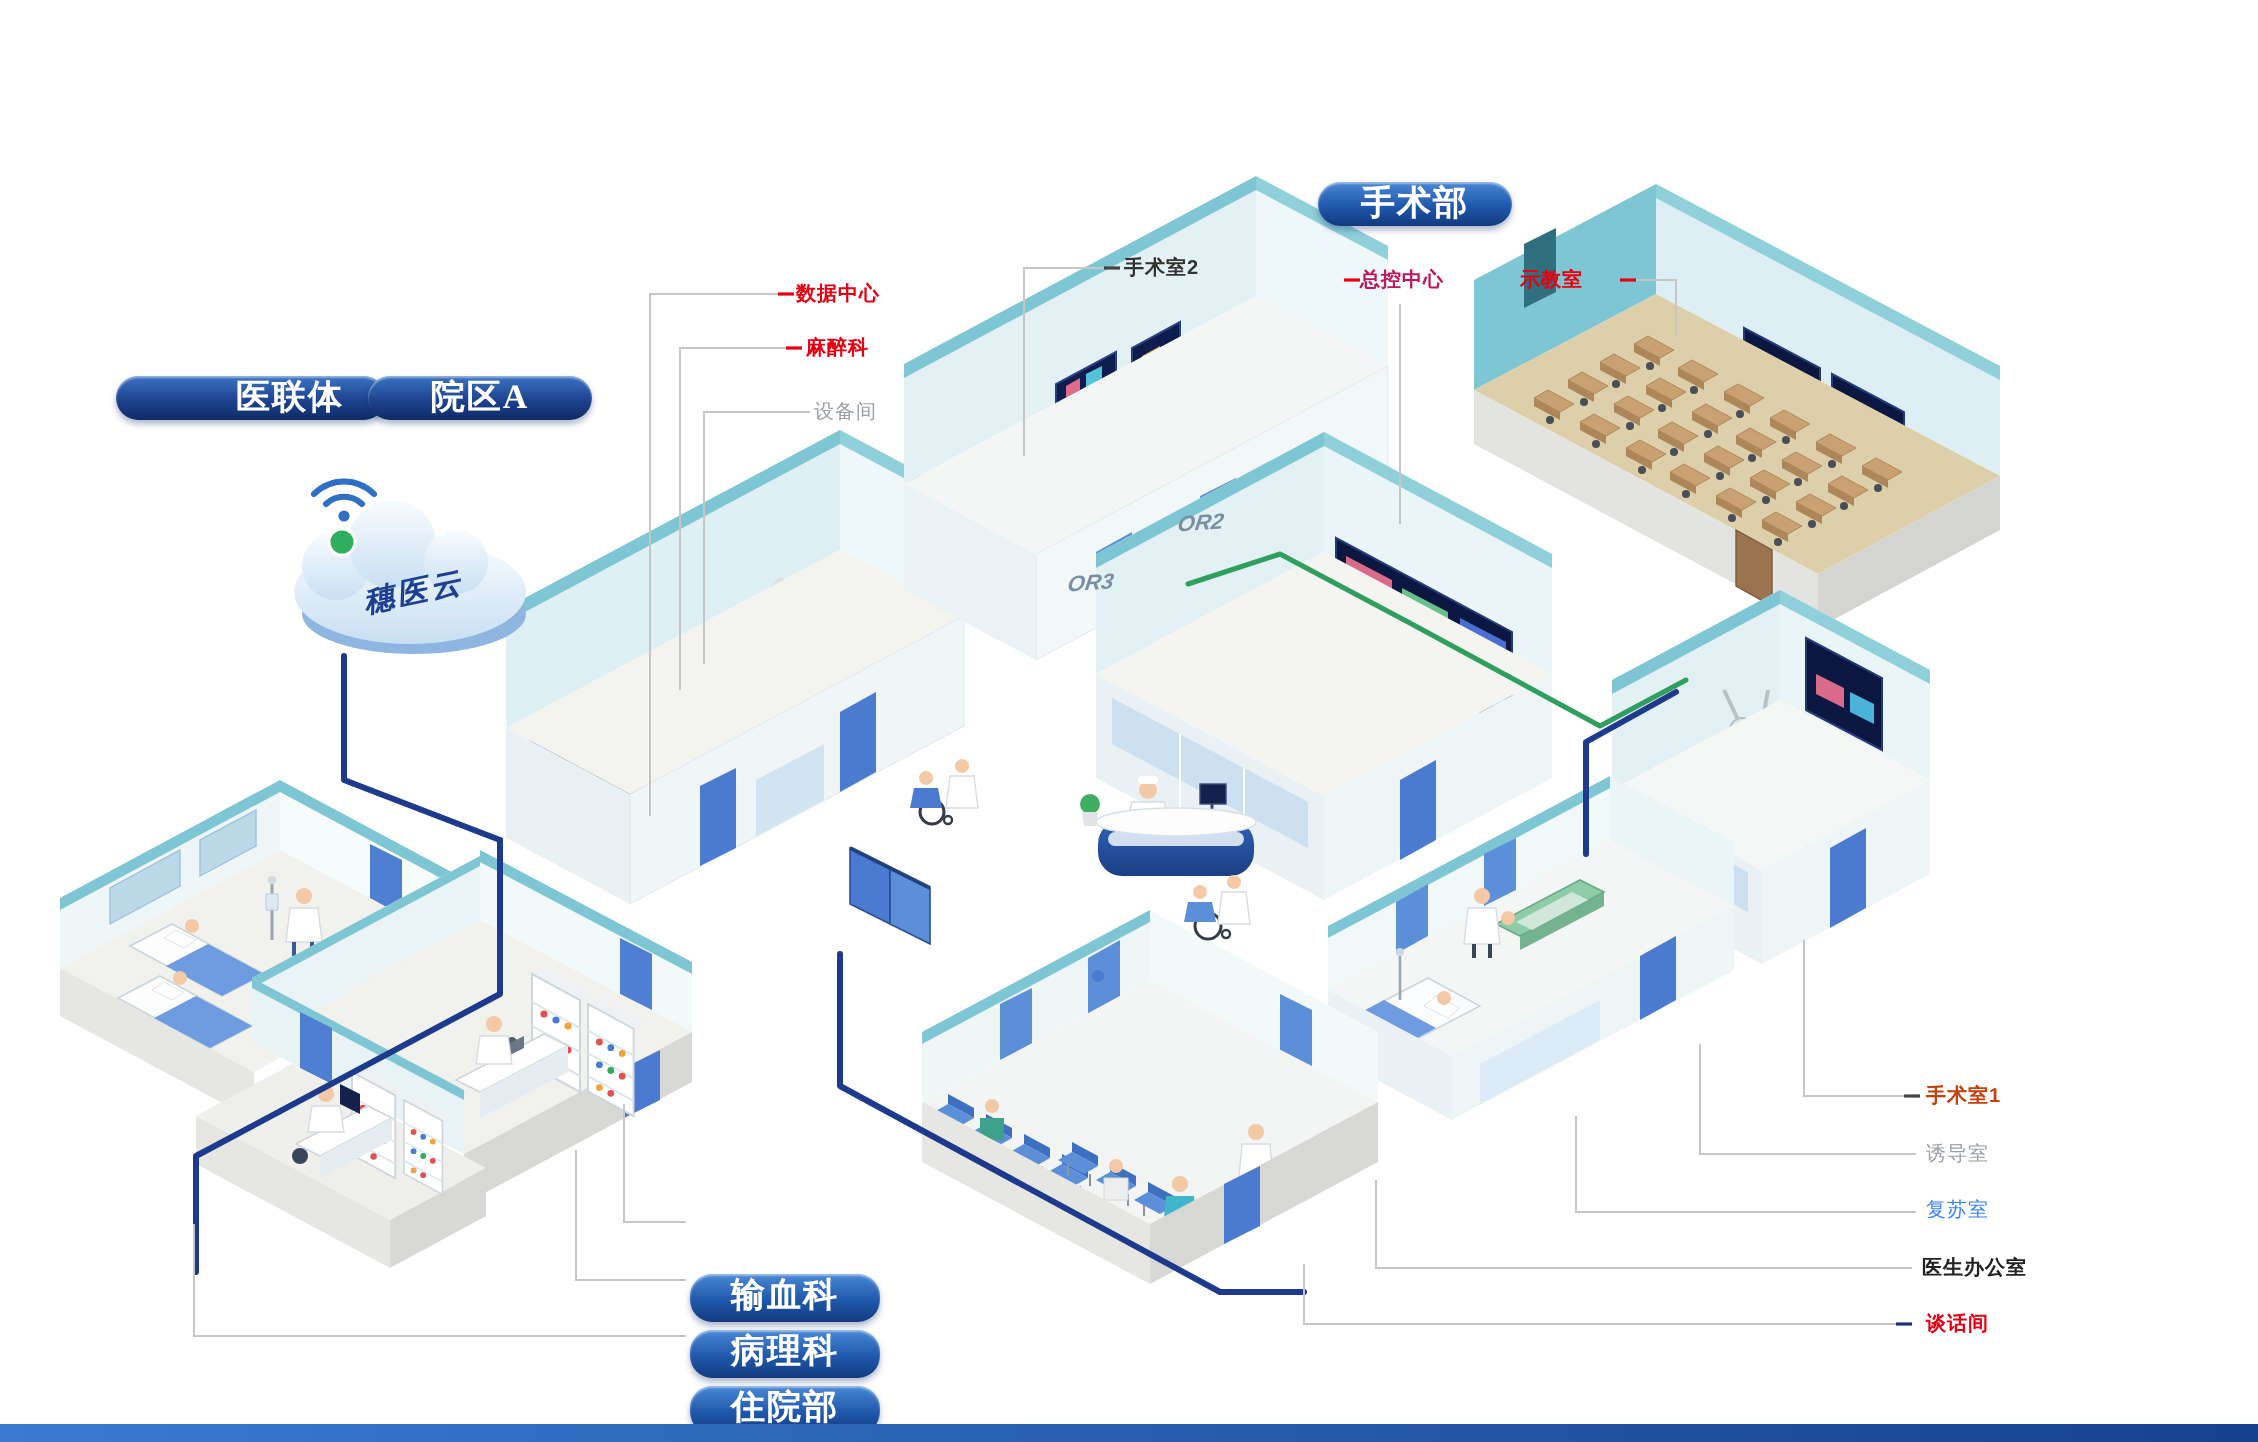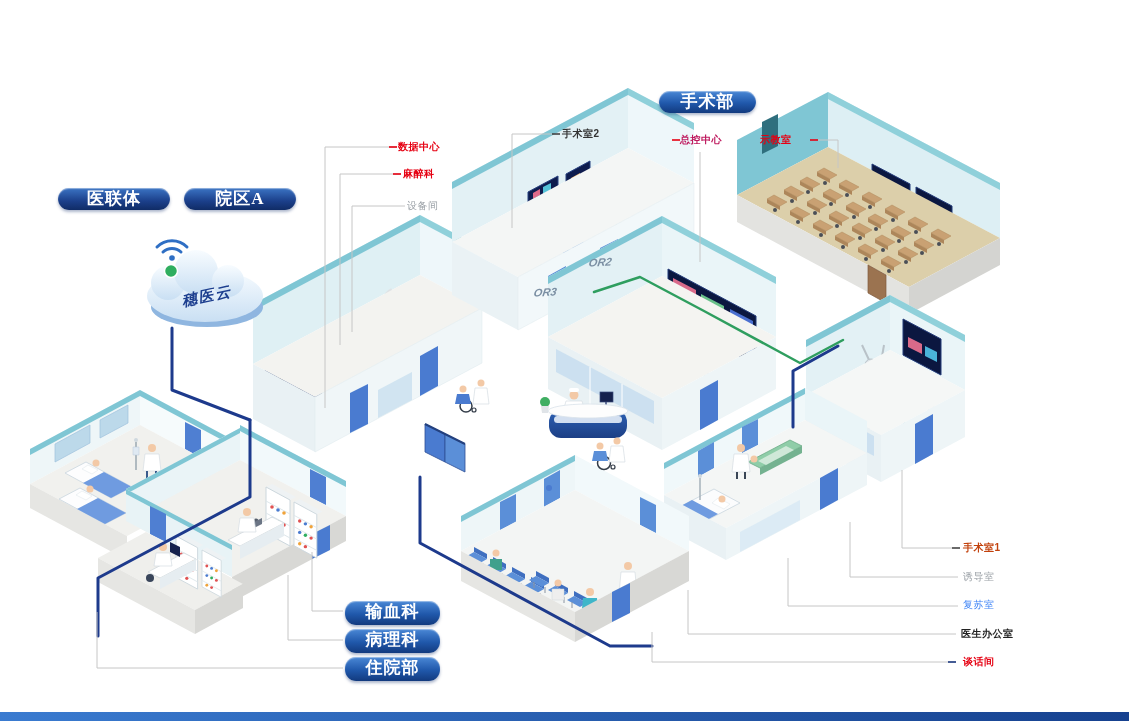--- a/index.html
+++ b/index.html
@@ -3,22 +3,22 @@
 <meta charset="utf-8">
 <style>
   html,body{margin:0;padding:0;background:#fff;font-family:"Liberation Sans",sans-serif;}
   #stage{position:relative;width:1129px;height:721px;background:#ffffff;overflow:hidden;}
   #scene{position:absolute;left:0;top:0;}
   .pill{position:absolute;height:22px;line-height:22px;text-align:center;color:#fff;
         font-size:17px;font-weight:700;border-radius:11px;letter-spacing:1px;
         background:linear-gradient(180deg,#4a88d6 0%,#2058ab 55%,#123a7e 100%);
         box-shadow:0 2px 3px rgba(20,50,110,.35), inset 0 1px 1px rgba(255,255,255,.45);}
   .pill.dark{background:linear-gradient(180deg,#3b74c4 0%,#1b3f8a 60%,#102c66 100%);}
-  .pill.small{height:24px;line-height:21px;width:95px;}
-  #pill-alliance{left:58px;top:188px;width:112px;}
+  .pill.small{height:24px;line-height:21px;width:95px;margin-top:36px;}
+  #pill-alliance{left:58px;top:188px;width:96px;padding-left:39px;}
   #pill-campus{left:184px;top:188px;width:112px;font-family:Liberation Serif, serif;}
   #pill-surgery{left:659px;top:91px;width:97px;}
   #pill-transfusion{left:345px;top:601px;}
   #pill-pathology{left:345px;top:629px;}
   #pill-inpatient{left:345px;top:657px;}
   .callout{position:absolute;font-size:10px;font-weight:700;letter-spacing:.5px;white-space:nowrap;}
   .callout.light{font-weight:400;}
   #co-data-center{left:398px;top:140px}
   #co-anesthesia{left:403px;top:167px}
   #co-equipment{left:407px;top:199px}

